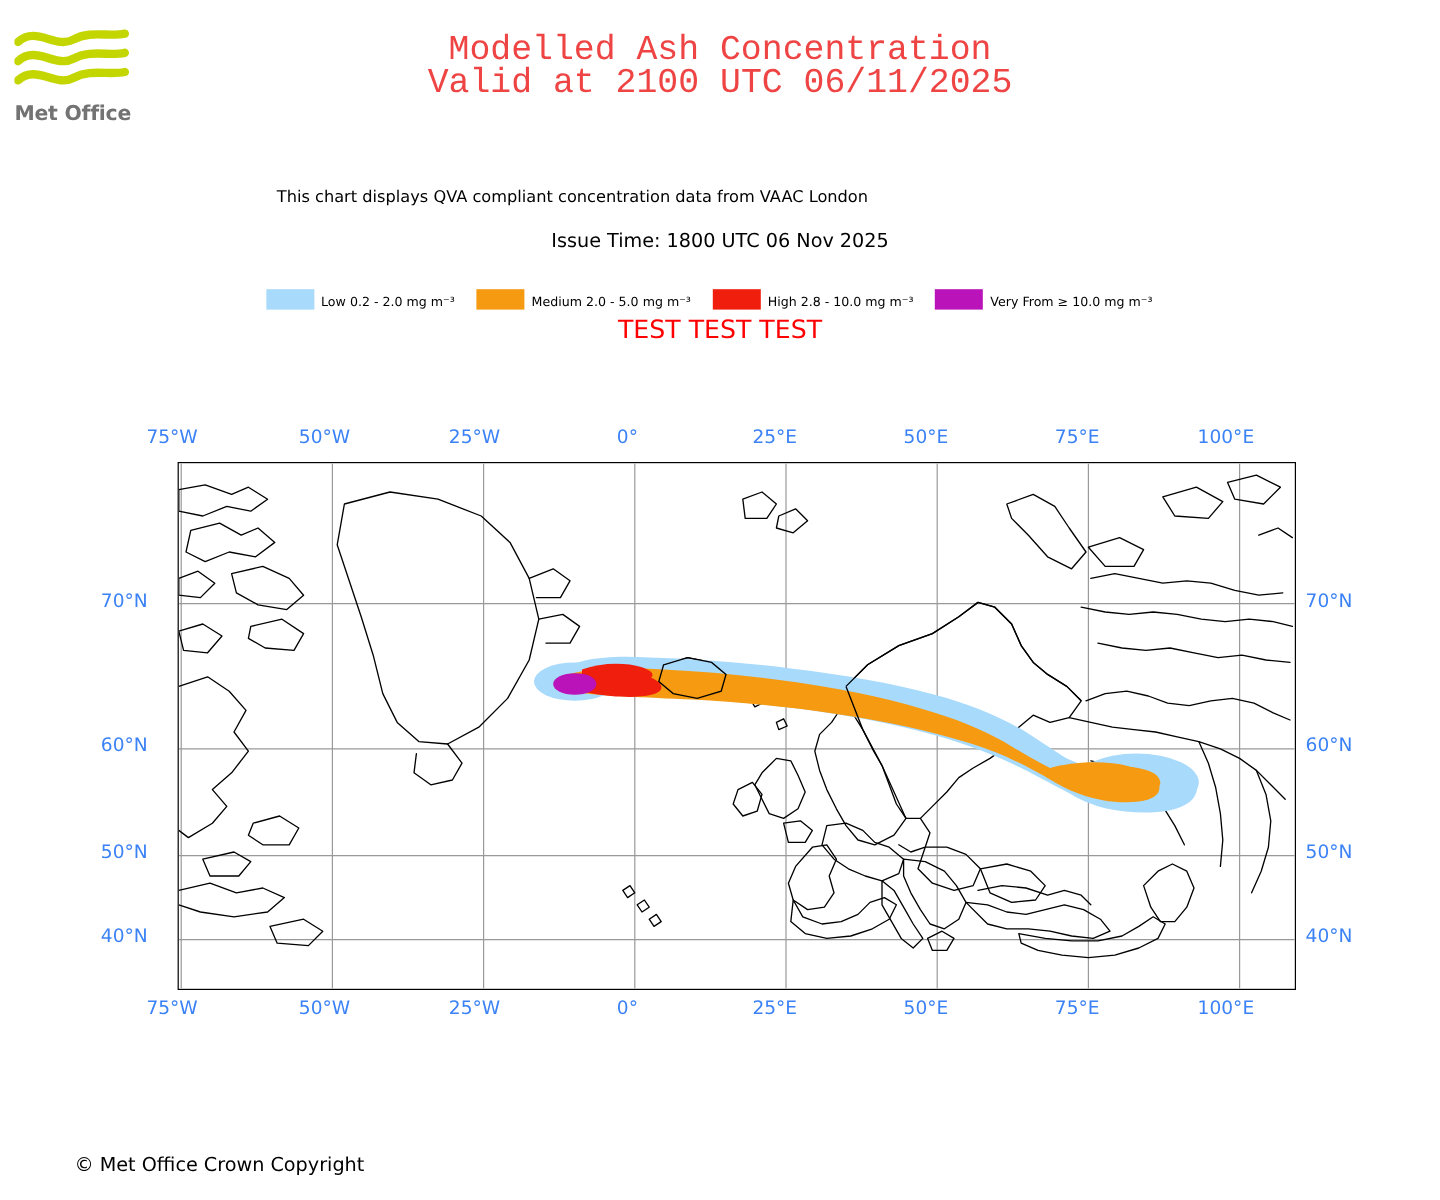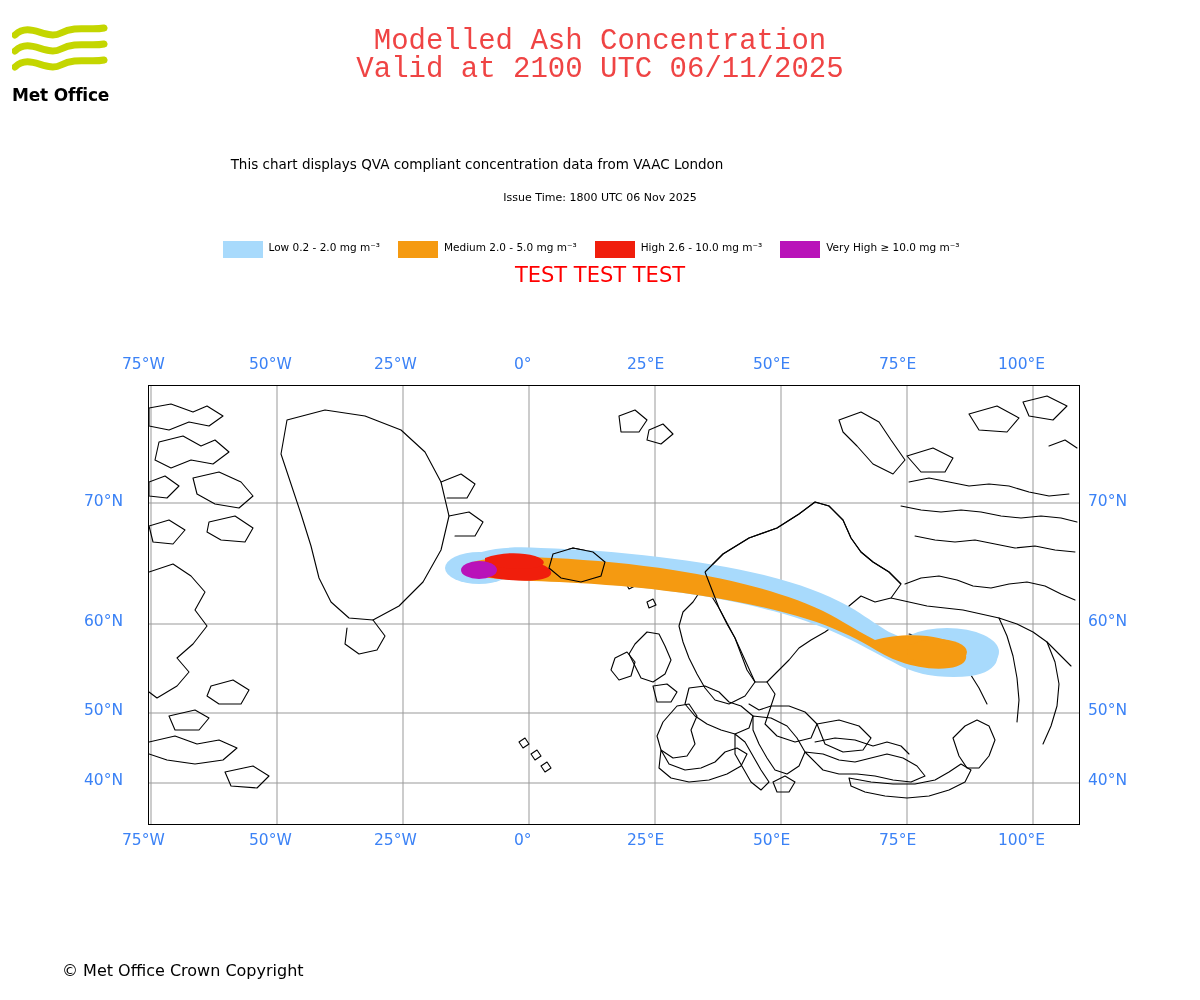--- a/index.html
+++ b/index.html
@@ -25,21 +25,21 @@
     height: 90px;
   }
   #logo .wave-box {
     width: 96px;
     height: 58px;
   }
   #logo .logo-text {
     font-family: "DejaVu Sans", sans-serif;
     font-weight: bold;
     font-size: 17px;
-    color: #000000;
+    color: #737373;
     letter-spacing: -0.2px;
     margin-top: 1px;
   }
 
   
   #title-block {
     position: absolute;
     left: 0;
     top: 28px;
     width: 1200px;
@@ -58,21 +58,21 @@
     width: 954px;
     text-align: center;
     font-size: 13.5px;
   }
   #issue-time {
     position: absolute;
     left: 0;
     top: 191px;
     width: 1200px;
     text-align: center;
-    font-size: 11px;
+    font-size: 16px;
   }
   #test-banner {
     position: absolute;
     left: 0;
     top: 215px;
     width: 1200px;
     text-align: center;
     font-size: 21px;
     color: #ff0000;
     margin-top: 48px;
@@ -84,21 +84,21 @@
     left: 0;
     top: 241px;
     width: 1200px;
     display: flex;
     justify-content: center;
     align-items: center;
     gap: 0px;
   }
   #legend .legend-item {
     display: flex;
-    align-items: flex-start;
+    align-items: flex-end;
     margin-right: 18px;
   }
   #legend .swatch {
     width: 40px;
     height: 17px;
     display: inline-block;
   }
   #legend .leg-label {
     font-size: 10.5px;
     margin-left: 6px;
@@ -166,25 +166,25 @@
   <div class="legend-item">
     <span class="swatch" style="background:#a8dafc"></span>
     <span class="leg-label">Low 0.2 - 2.0 mg m⁻³</span>
   </div>
   <div class="legend-item">
     <span class="swatch" style="background:#f59a11"></span>
     <span class="leg-label">Medium 2.0 - 5.0 mg m⁻³</span>
   </div>
   <div class="legend-item">
     <span class="swatch" style="background:#f01e0c"></span>
-    <span class="leg-label">High 2.6 - 10.0 mg m⁻³</span>
+    <span class="leg-label">High 2.8 - 10.0 mg m⁻³</span>
   </div>
   <div class="legend-item">
     <span class="swatch" style="background:#b913b9"></span>
-    <span class="leg-label">Very High  ≥  10.0 mg m⁻³</span>
+    <span class="leg-label">Very From  ≥  10.0 mg m⁻³</span>
   </div>
 </div>
 
 <div class="axis-label" style="left:122px; top:355px;">75°W</div>
 <div class="axis-label" style="left:249px; top:355px;">50°W</div>
 <div class="axis-label" style="left:374px; top:355px;">25°W</div>
 <div class="axis-label" style="left:514px; top:355px;">0°</div>
 <div class="axis-label" style="left:627px; top:355px;">25°E</div>
 <div class="axis-label" style="left:753px; top:355px;">50°E</div>
 <div class="axis-label" style="left:879px; top:355px;">75°E</div>

